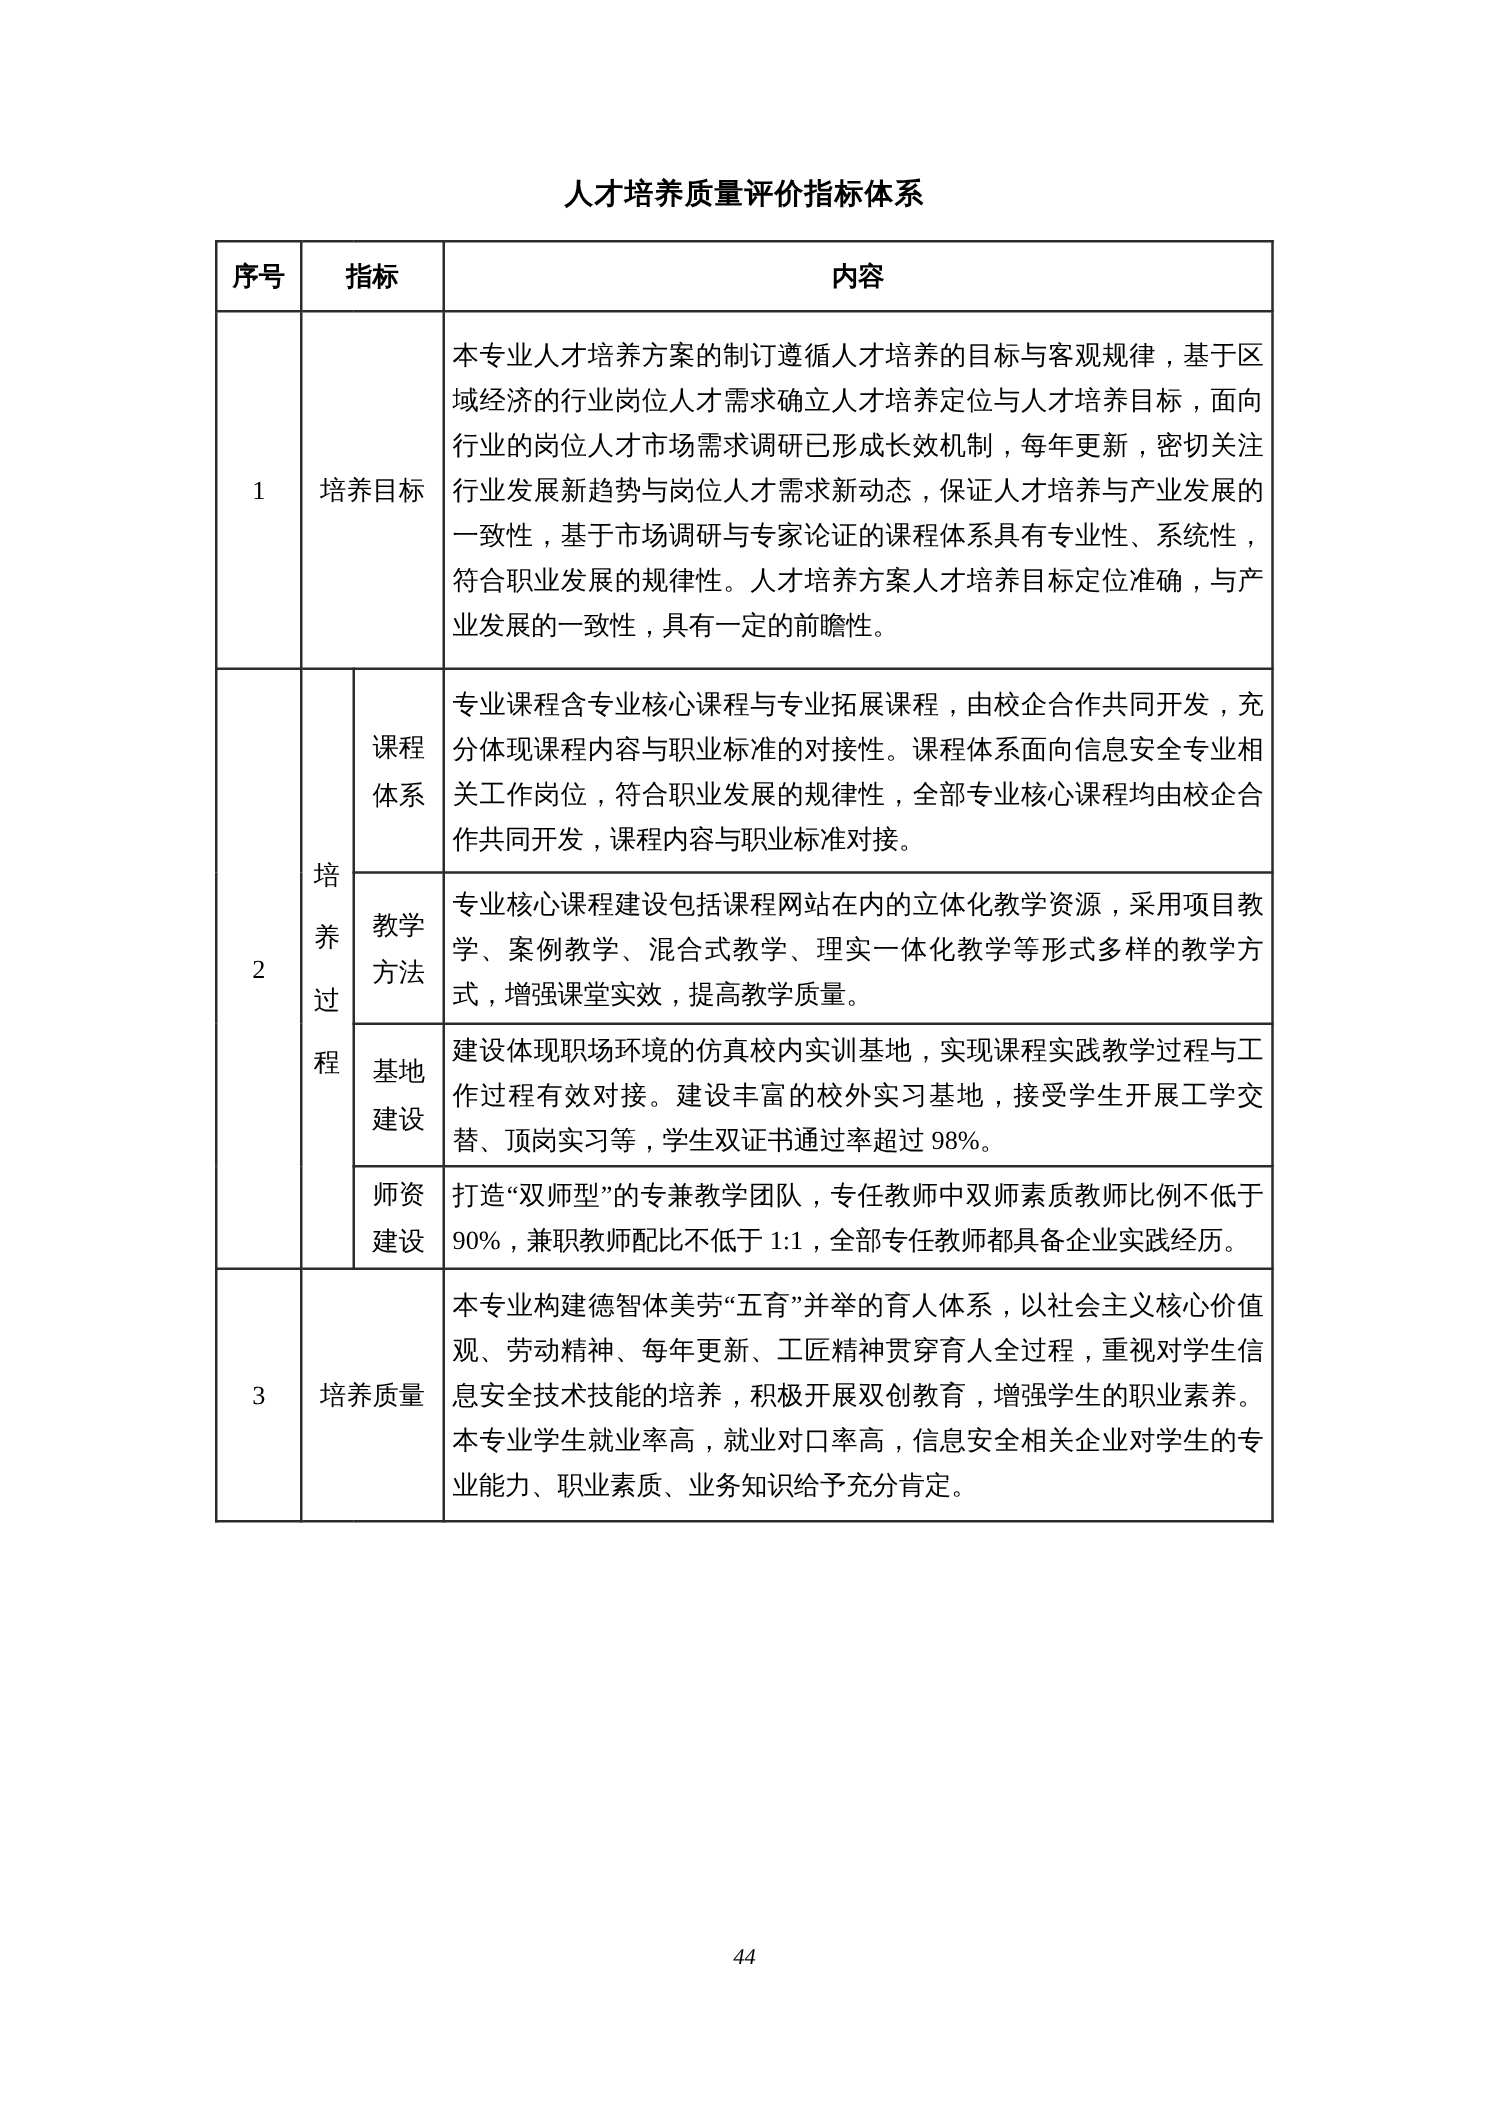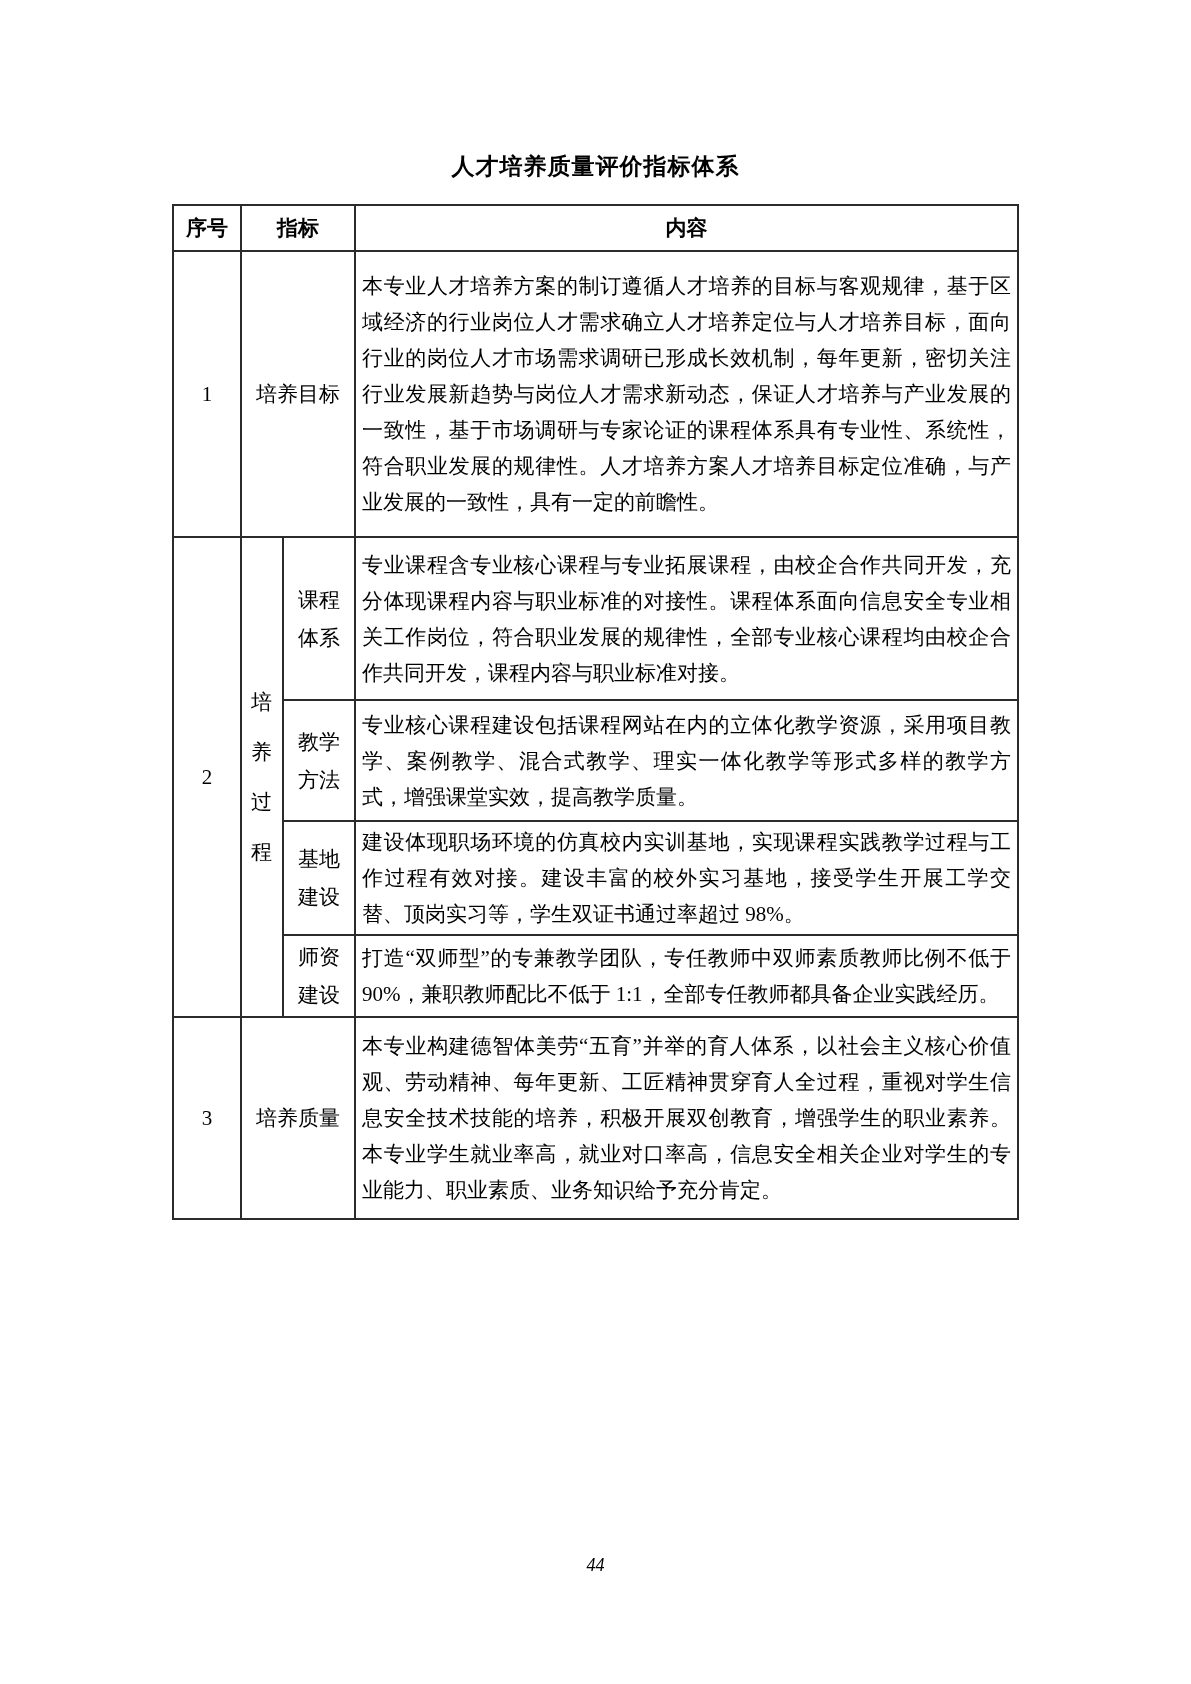--- a/index.html
+++ b/index.html
@@ -8,21 +8,21 @@
     background: #ffffff;
   }
   body {
     width: 1191px;
     height: 1684px;
     position: relative;
     font-family: "Liberation Serif", "DejaVu Serif", serif;
     color: #000000;
   }
   .doc-title {
-    margin: 12px;
+    margin: 0;
     padding-top: 140px;
     text-align: center;
     font-size: 23px;
     font-weight: bold;
     line-height: 30px;
     letter-spacing: 1px;
   }
   table.eval-table {
     border-collapse: collapse;
     table-layout: fixed;
@@ -35,21 +35,21 @@
     font-size: 21px;
     vertical-align: middle;
     padding: 2px 6px;
     box-sizing: border-box;
   }
   .eval-table th {
     font-weight: bold;
     text-align: center;
     padding: 2px 2px;
   }
-  .row-header   { height: 46px; border-radius: 19px;  }
+  .row-header   { height: 56px; border-radius: 19px;  }
   .row-goal     { height: 286px; }
   .row-curr     { height: 163px; }
   .row-teach    { height: 121px; }
   .row-base     { height: 96px; }
   .row-faculty  { height: 82px;  }
   .row-quality  { height: 202px; }
 
   .cell-no,
   .cell-indicator {
     text-align: center;

